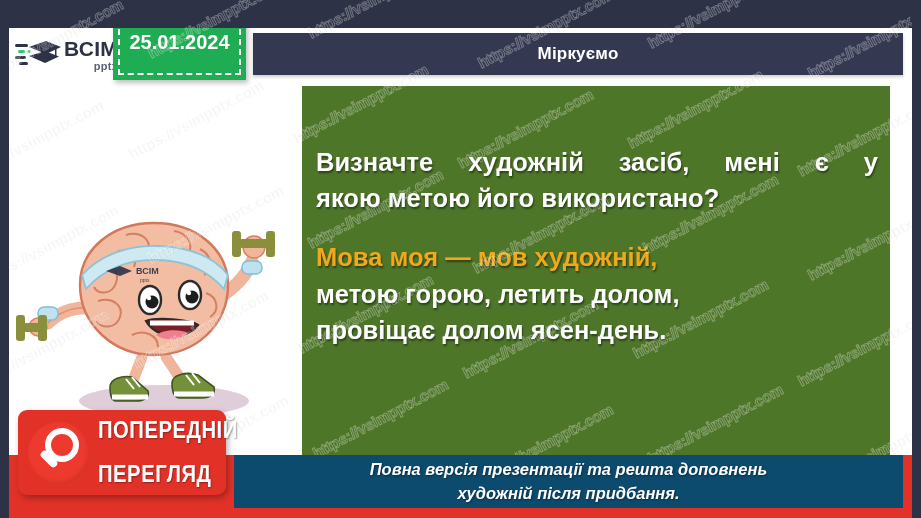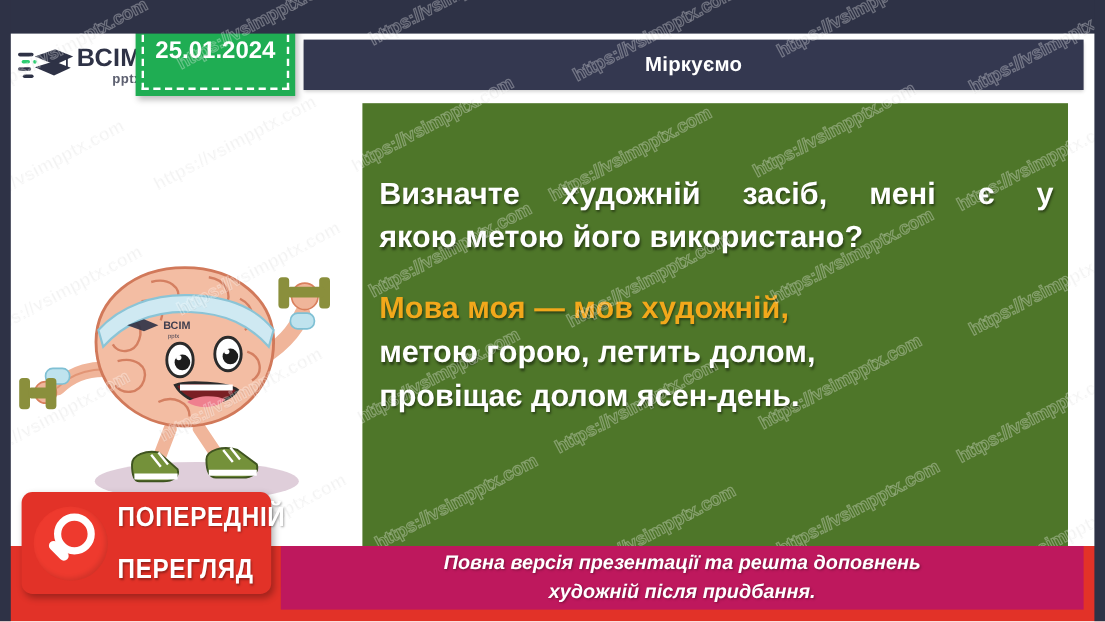--- a/index.html
+++ b/index.html
@@ -164,21 +164,21 @@
   
   .footer-bar{
     position:absolute;left:0;top:455px;
     width:921px;height:63px;
     background:#e23228;
     z-index:38;
   }
   .footer-inner{
     position:absolute;left:234px;top:455px;
     width:669px;height:53px;
-    background:#be185d;
+    background:#0c4a6e;
     z-index:39;
     display:flex;flex-direction:column;
     align-items:center;justify-content:center;
   }
   .footer-inner span{
     color:#ffffff;
     font-size:16.5px;
     font-style:italic;
     font-weight:600;
     line-height:1.42;

